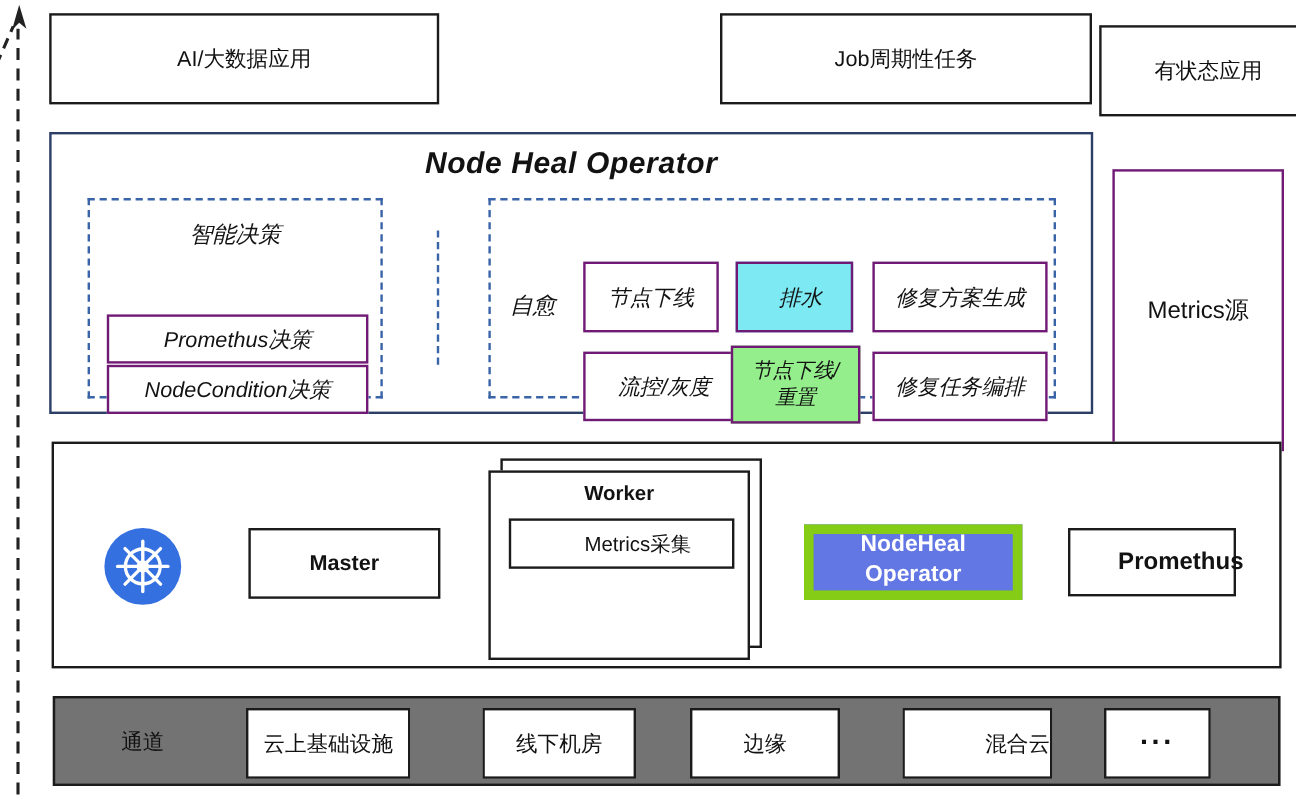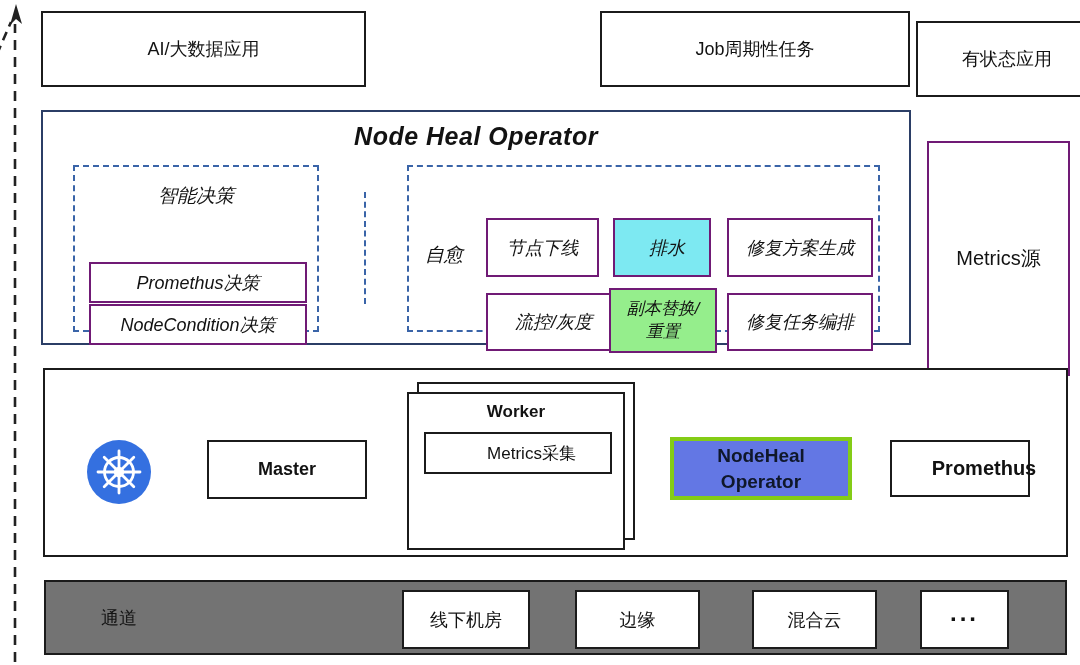--- a/index.html
+++ b/index.html
@@ -18,22 +18,22 @@
   .t20{font-size:20px;}
   .bold{font-weight:bold;}
   .preline{white-space:pre-line;line-height:1.35;}
   .title{position:absolute;left:0;top:10px;width:100%;text-align:center;
          font-size:25px;font-weight:bold;letter-spacing:.5px;}
   .grouplabel{position:absolute;left:0;top:16px;width:100%;text-align:center;font-size:19px;}
   .sidelabel{position:absolute;font-size:19px;}
   .divider{position:absolute;width:0;border-left:2px dashed #3a64a8;}
   .cyan{background:#7de9f2;padding-left:10px;}
   .green{background:#95ee8c;}
-  .nodeheal{background:#6377e4;border:4px solid #84cc16;color:#0f172a;font-weight:bold;
-            font-size:19px;line-height:1.3;}
+  .nodeheal{background:#6377e4;border:8px solid #84cc16;color:#ffffff;font-weight:bold;
+            font-size:19px;line-height:1.3;align-items:flex-end;}
   .dots span{display:inline-block;transform:translateY(-7px);font-size:24px;font-weight:bold;letter-spacing:3px;}
 </style>
 </head>
 <body>
 
 <div class="canvas">
 
   <svg class="abs" style="left:0;top:0;" width="42" height="665" viewBox="0 0 42 665">
     <line x1="15" y1="662" x2="15" y2="24" stroke="#222" stroke-width="2.6" stroke-dasharray="10,7"></line>
     <line x1="-3" y1="54" x2="11" y2="22" stroke="#222" stroke-width="2.6" stroke-dasharray="9,6"></line>
@@ -76,21 +76,21 @@
         <span>排水</span>
       </div>
       <div class="box blu t18" style="left:318px;top:20px;width:146px;height:59px;">
         <span>修复方案生成</span>
       </div>
 
       <div class="box blu t18" style="left:77px;top:95px;width:135px;height:58px;text-align:right;">
         <span>流控/灰度</span>
       </div>
       <div class="box blu t17 green preline" style="left:200px;top:90px;width:108px;height:65px;">
-        <span class="preline">副本替换/
+        <span class="preline">节点下线/
 重置</span>
       </div>
       <div class="box blu t18" style="left:318px;top:95px;width:146px;height:58px;">
         <span>修复任务编排</span>
       </div>
     </div>
   </div>
 
   <div class="box blu t20" style="left:927px;top:110px;width:143px;height:235px;border-width:2.5px;">
     <span>Metrics源</span>
@@ -132,27 +132,30 @@
     </div>
 
     <div class="box bk t20 bold" style="left:845px;top:70px;width:140px;height:57px;padding-left:48px;">
       <span>Promethus</span>
     </div>
   </div>
 
   <div class="abs bk" style="left:44px;top:580px;width:1023px;height:75px;background:#737373;">
     <div class="abs t18" style="left:28px;top:0;width:90px;height:100%;display:flex;align-items:center;justify-content:center;">通道</div>
 
+    <div class="box bk2 t18" style="left:159px;top:8px;width:137px;height:59px;">
+      <span>云上基础设施</span>
+    </div>
     <div class="box bk2 t18" style="left:356px;top:8px;width:128px;height:59px;">
       <span>线下机房</span>
     </div>
     <div class="box bk2 t18" style="left:529px;top:8px;width:125px;height:59px;">
       <span>边缘</span>
     </div>
-    <div class="box bk2 t18" style="left:706px;top:8px;width:125px;height:59px;">
+    <div class="box bk2 t18" style="left:706px;top:8px;width:125px;height:59px;justify-content:flex-end;">
       <span>混合云</span>
     </div>
     <div class="box bk2 dots" style="left:874px;top:8px;width:89px;height:59px;">
       <span>...</span>
     </div>
   </div>
 
 </div>
 
 </body></html>

